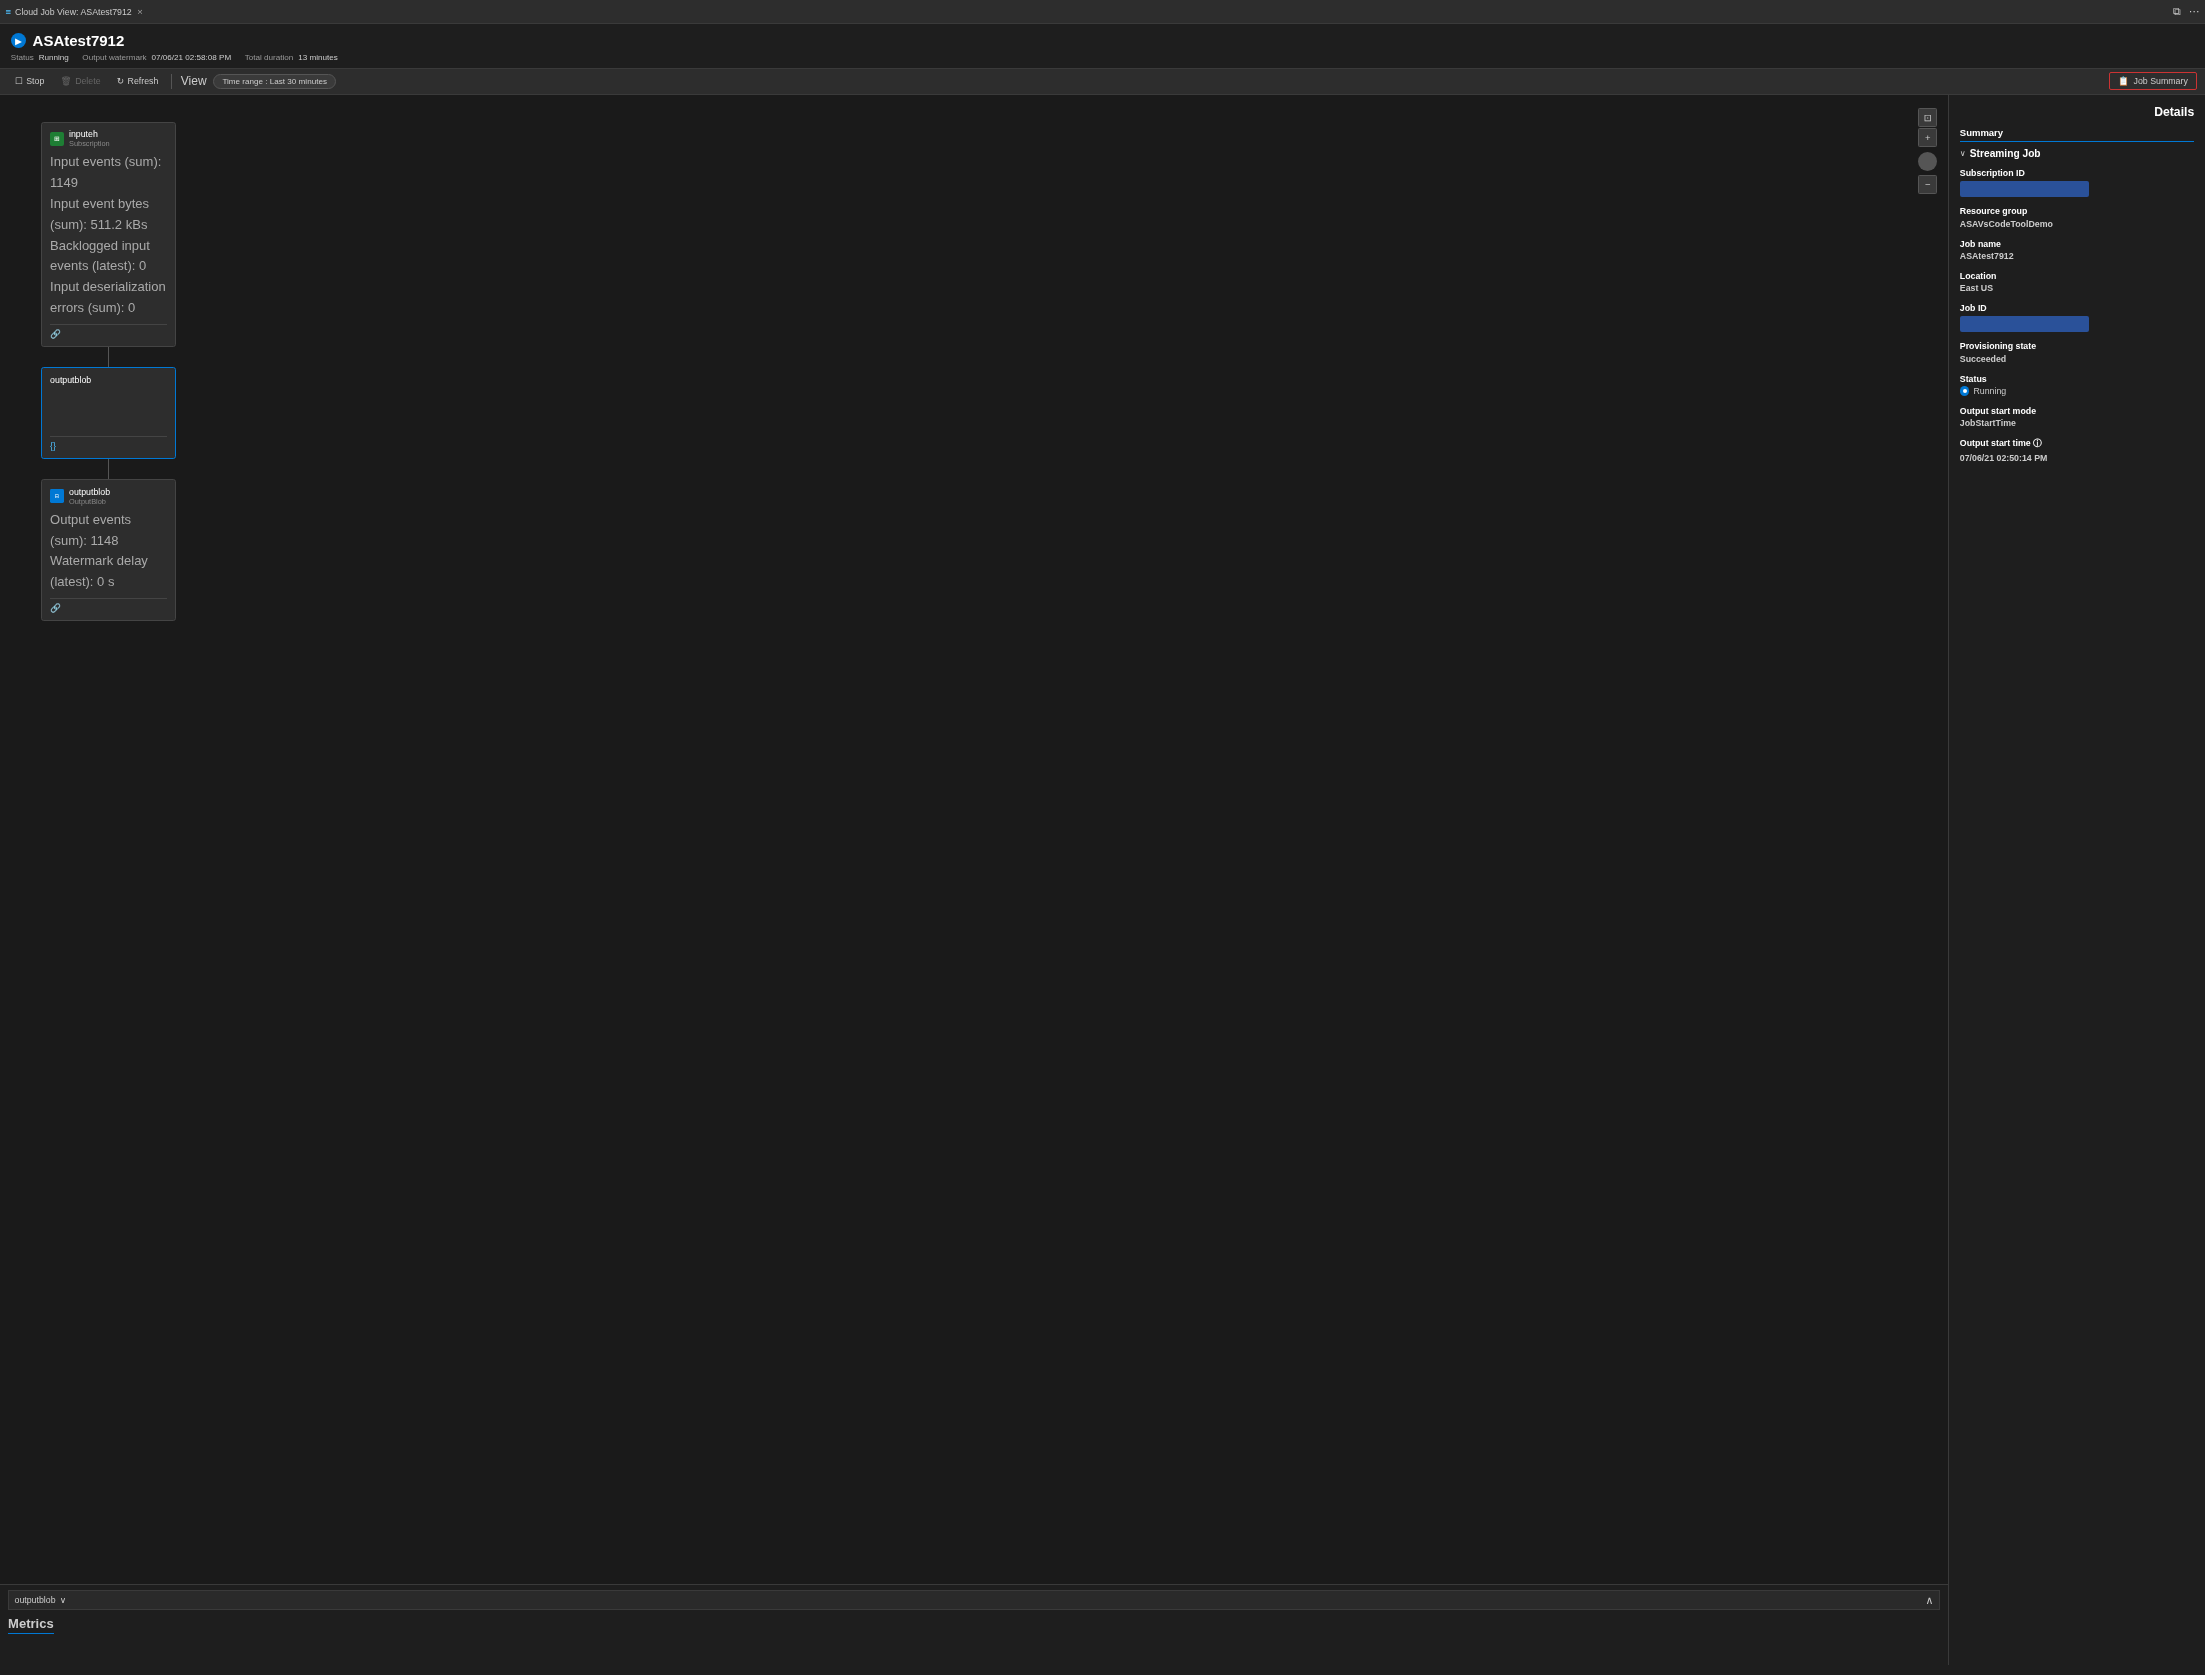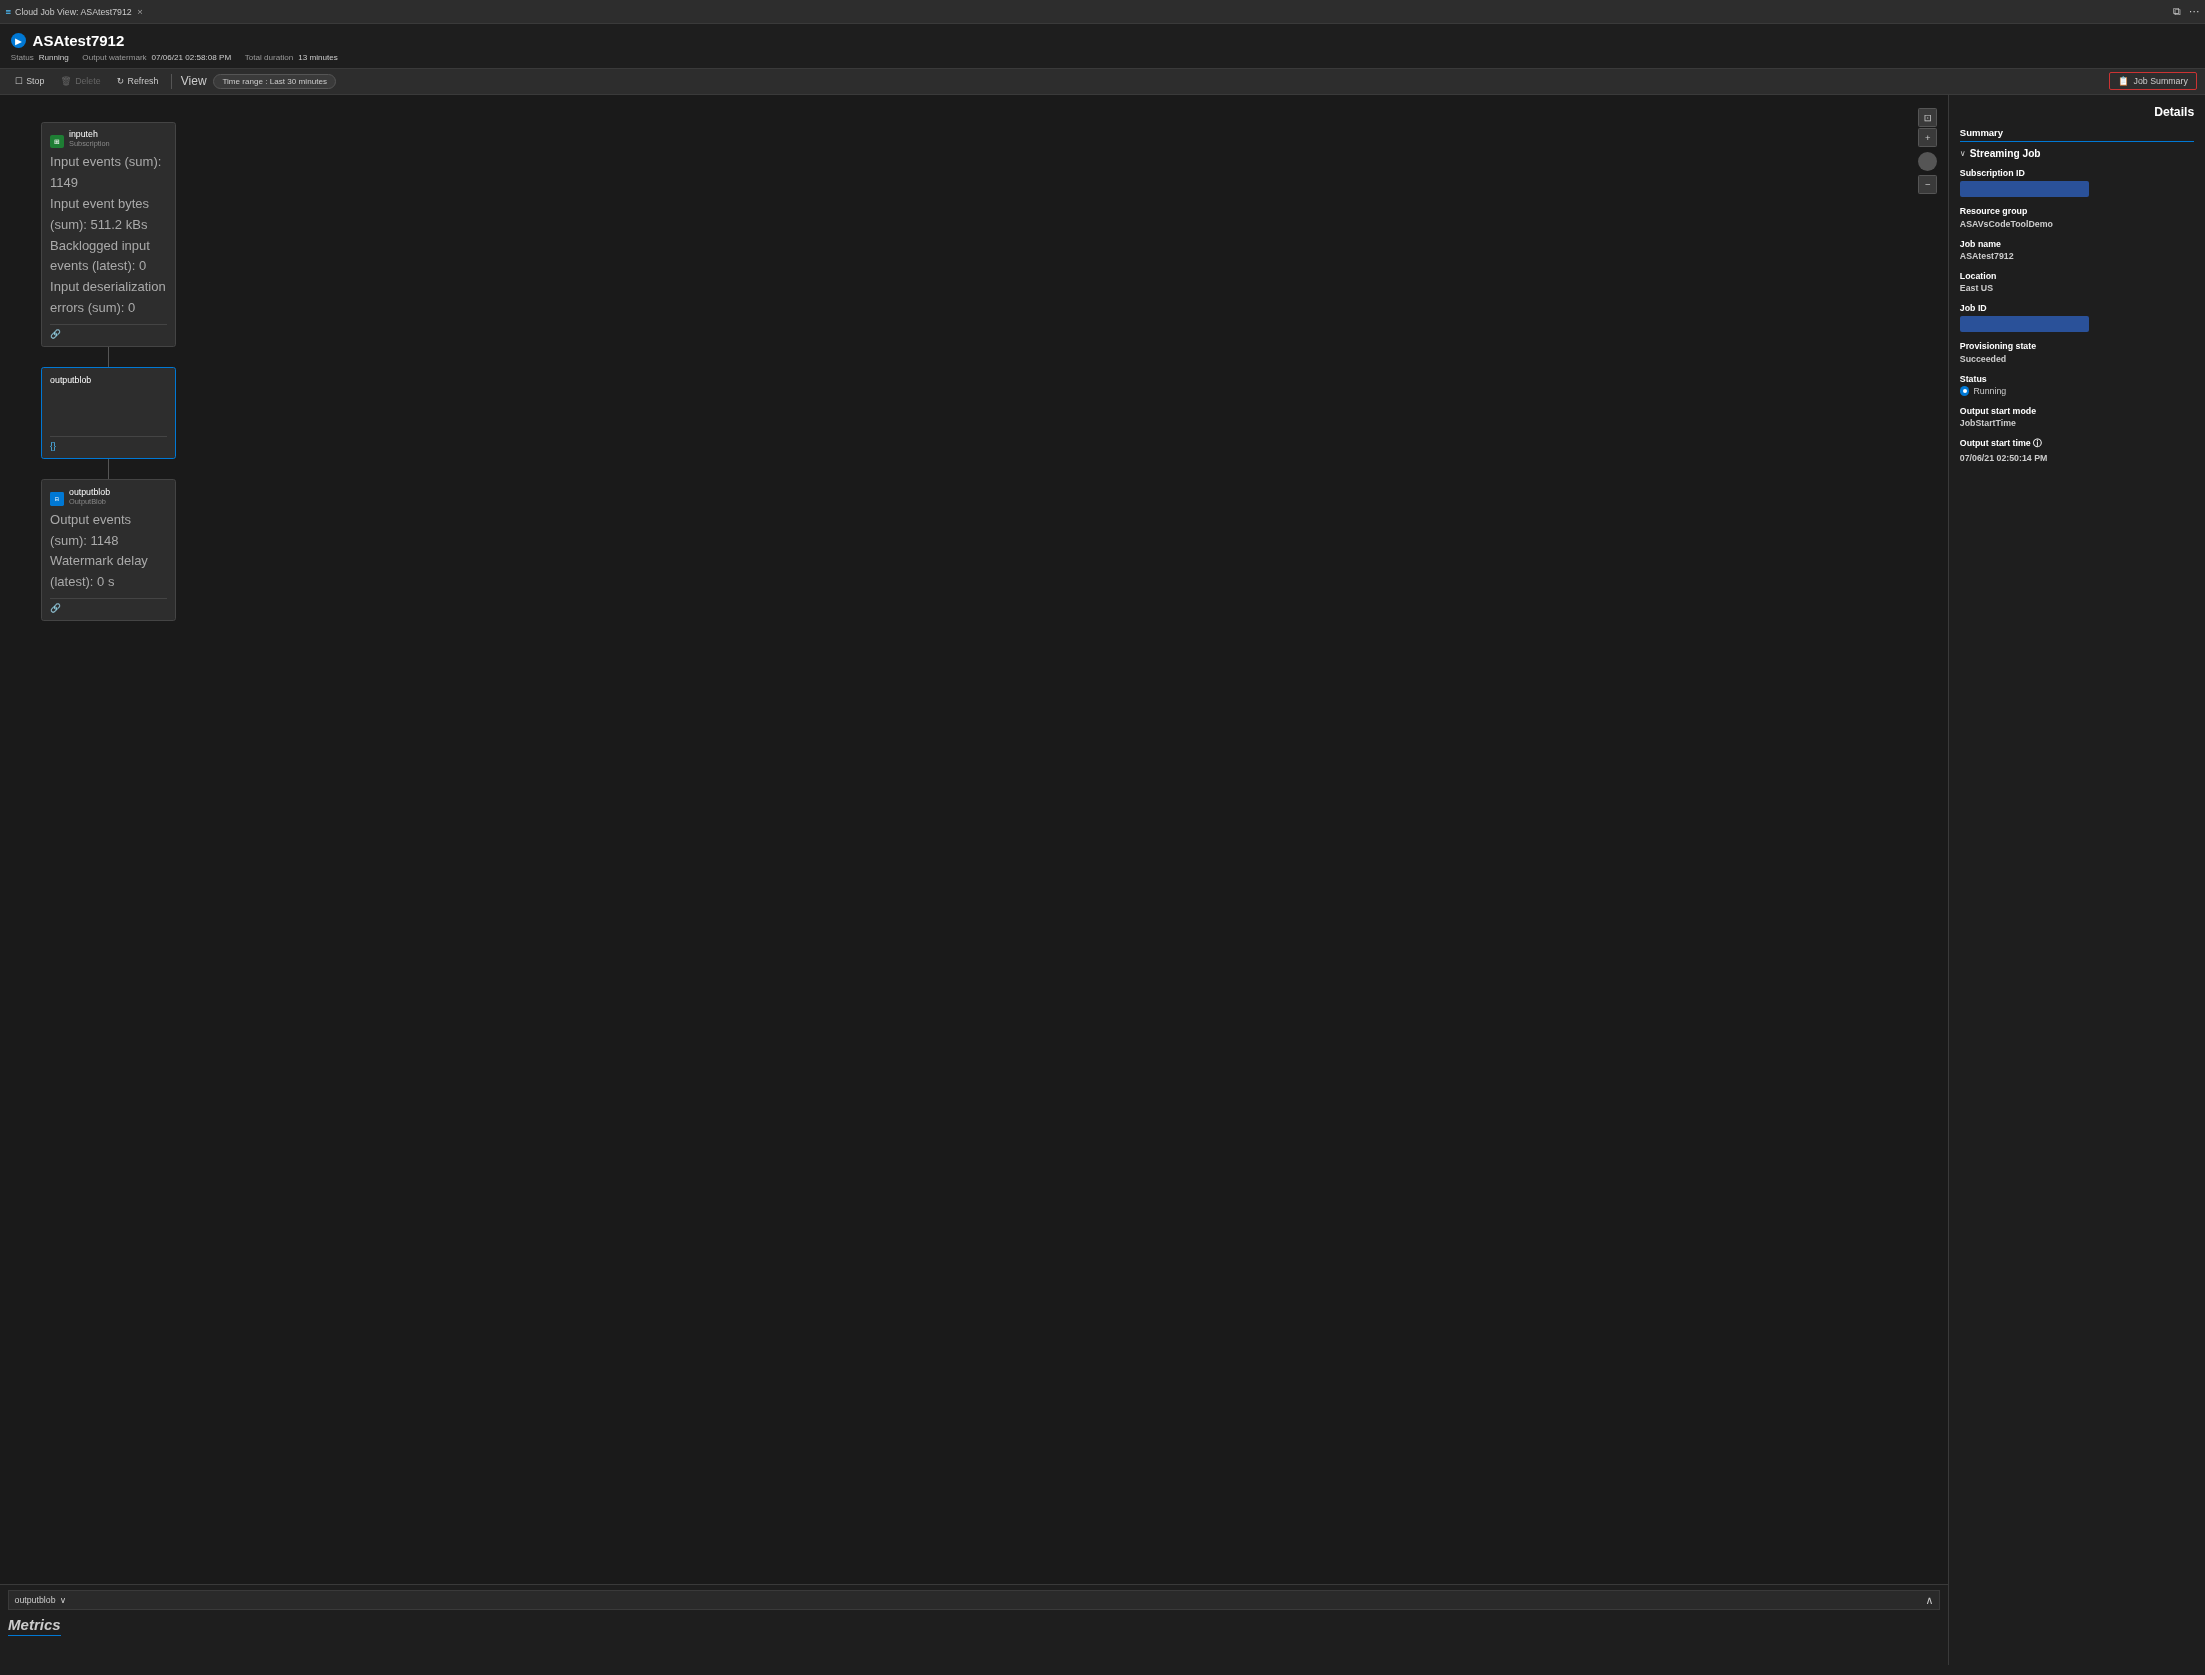--- a/index.html
+++ b/index.html
@@ -198,21 +198,21 @@
       border-radius: 2.7px;
       width: 135px;
       padding: 6.8px 8.1px;
       position: relative;
     }
     .node.output-transform {
       border: 1.4px solid #0078d4;
     }
     .node-header {
       display: flex;
-      align-items: flex-end;
+      align-items: center;
       gap: 5.4px;
       margin-bottom: 4.1px;
     }
     .node-icon {
       width: 13.5px;
       height: 13.5px;
       display: flex;
       align-items: center;
       justify-content: center;
     }
@@ -280,27 +280,26 @@
       display: flex;
       align-items: center;
       gap: 4.1px;
     }
     .collapse-btn {
       color: #cccccc;
       cursor: pointer;
       font-size: 10.8px;
     }
     .metrics-label {
-      font-size: 15px;
+      font-size: 13px;
       font-weight: 600;
       color: #cccccc;
       padding: 5.4px 0 2.7px 0;
       border-bottom: 1.4px solid #0078d4;
       display: inline-block;
-      font-style: italic;
     }
 
     
     .details-panel {
       width: 257px;
       background: #1e1e1e;
       border-left: 0.7px solid #3a3a3a;
       overflow-y: auto;
       padding: 10.8px;
     }

